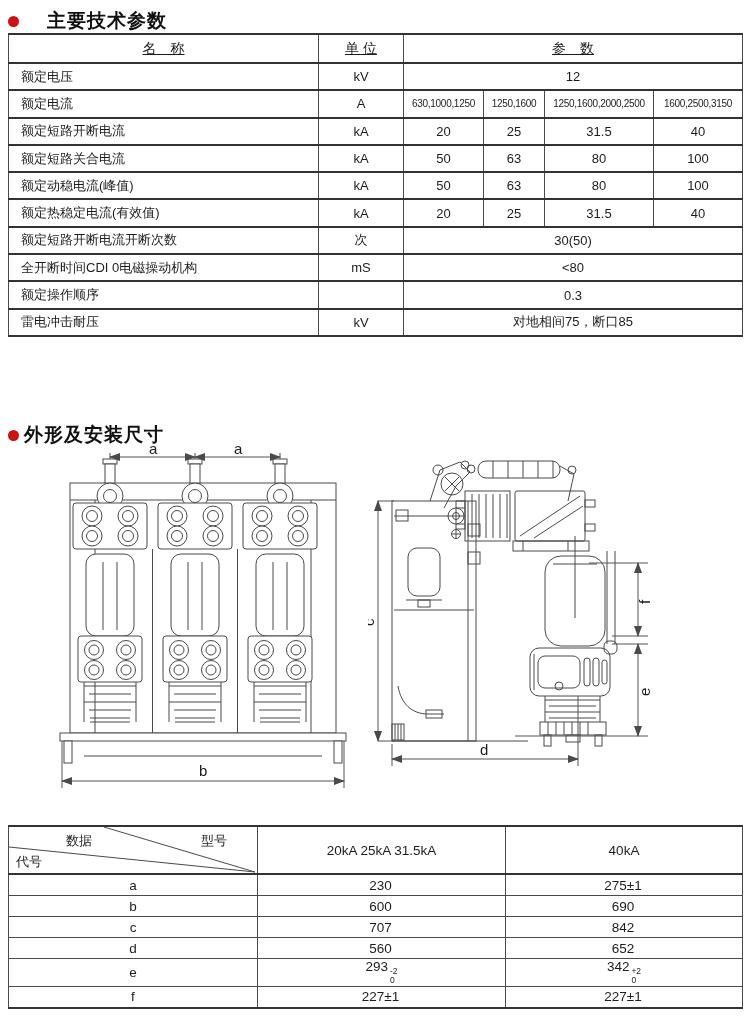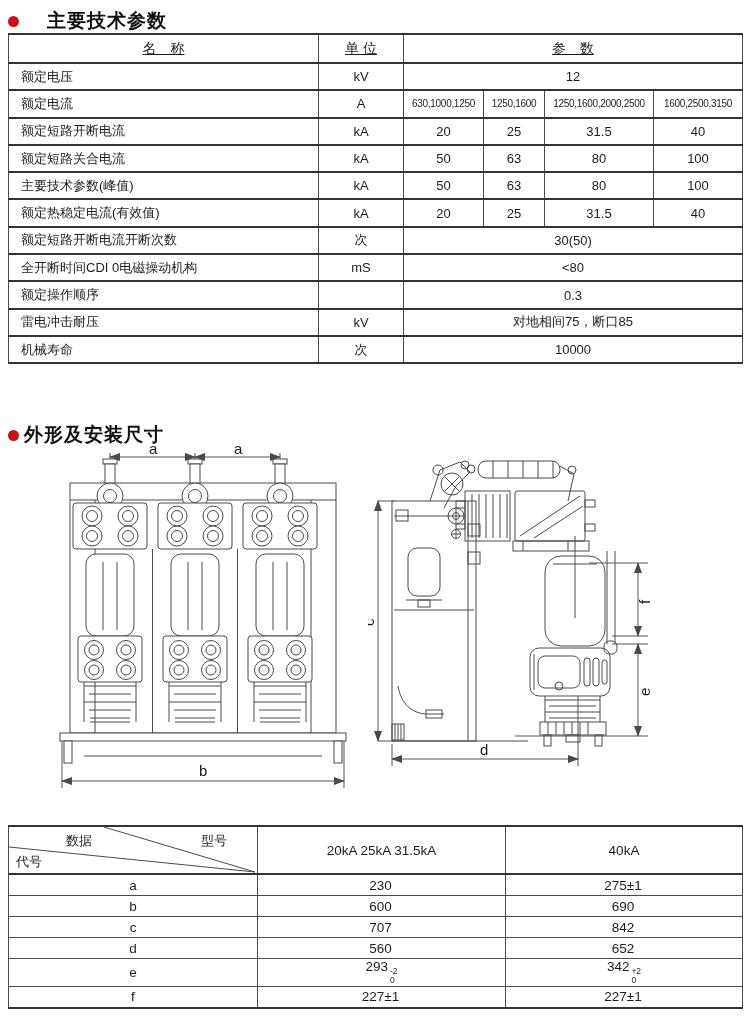--- a/index.html
+++ b/index.html
@@ -87,21 +87,21 @@
     </tr>
     <tr>
       <td class="name">额定短路关合电流</td>
       <td class="ctr">kA</td>
       <td class="val">50</td>
       <td class="val">63</td>
       <td class="val">80</td>
       <td class="val">100</td>
     </tr>
     <tr>
-      <td class="name">主要技术参数(峰值)</td>
+      <td class="name">额定动稳电流(峰值)</td>
       <td class="ctr">kA</td>
       <td class="val">50</td>
       <td class="val">63</td>
       <td class="val">80</td>
       <td class="val">100</td>
     </tr>
     <tr>
       <td class="name">额定热稳定电流(有效值)</td>
       <td class="ctr">kA</td>
       <td class="val">20</td>
@@ -121,25 +121,20 @@
     </tr>
     <tr>
       <td class="name">额定操作顺序</td>
       <td class="ctr"></td>
       <td class="val" colspan="4">0.3</td>
     </tr>
     <tr>
       <td class="name">雷电冲击耐压</td>
       <td class="ctr">kV</td>
       <td class="val" colspan="4">对地相间75，断口85</td>
-    </tr>
-    <tr>
-      <td class="name">机械寿命</td>
-      <td class="ctr">次</td>
-      <td class="val" colspan="4">10000</td>
     </tr>
   </tbody>
     </table>
 
   <div class="sec-title" style="top:422px;">
     <span class="dot"></span>
     <span>外形及安装尺寸</span>
   </div>
 
   <div class="drawings">

